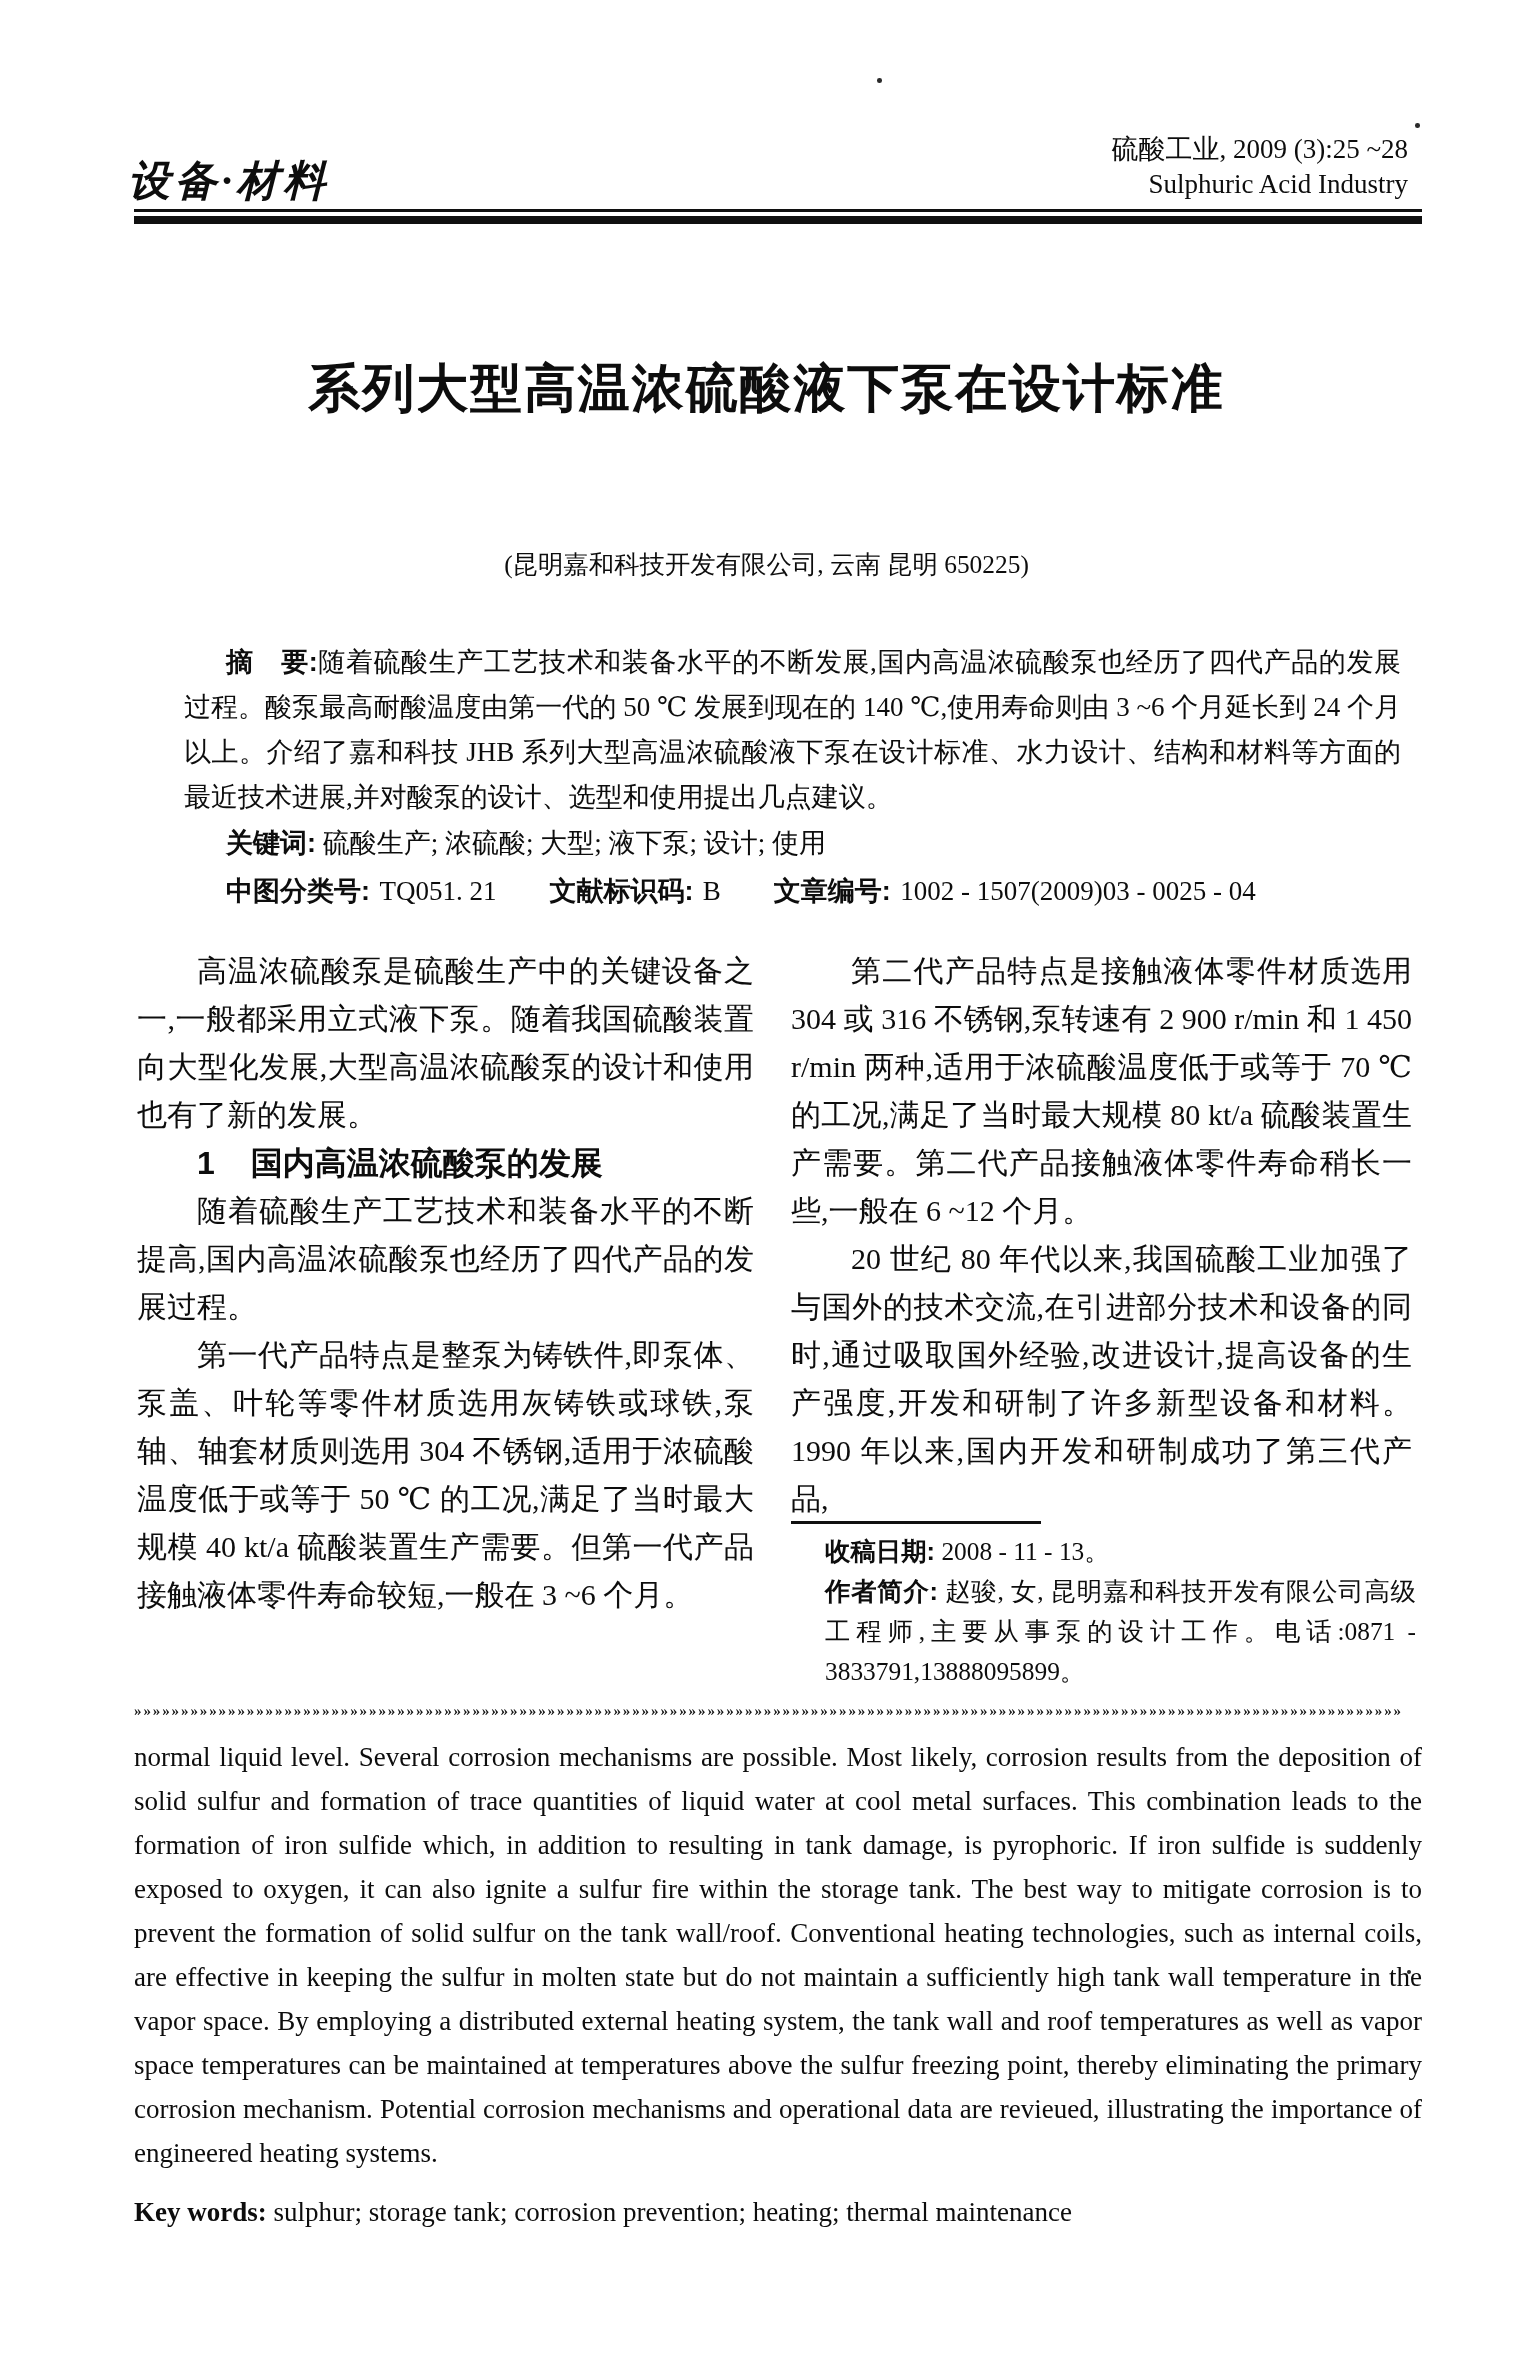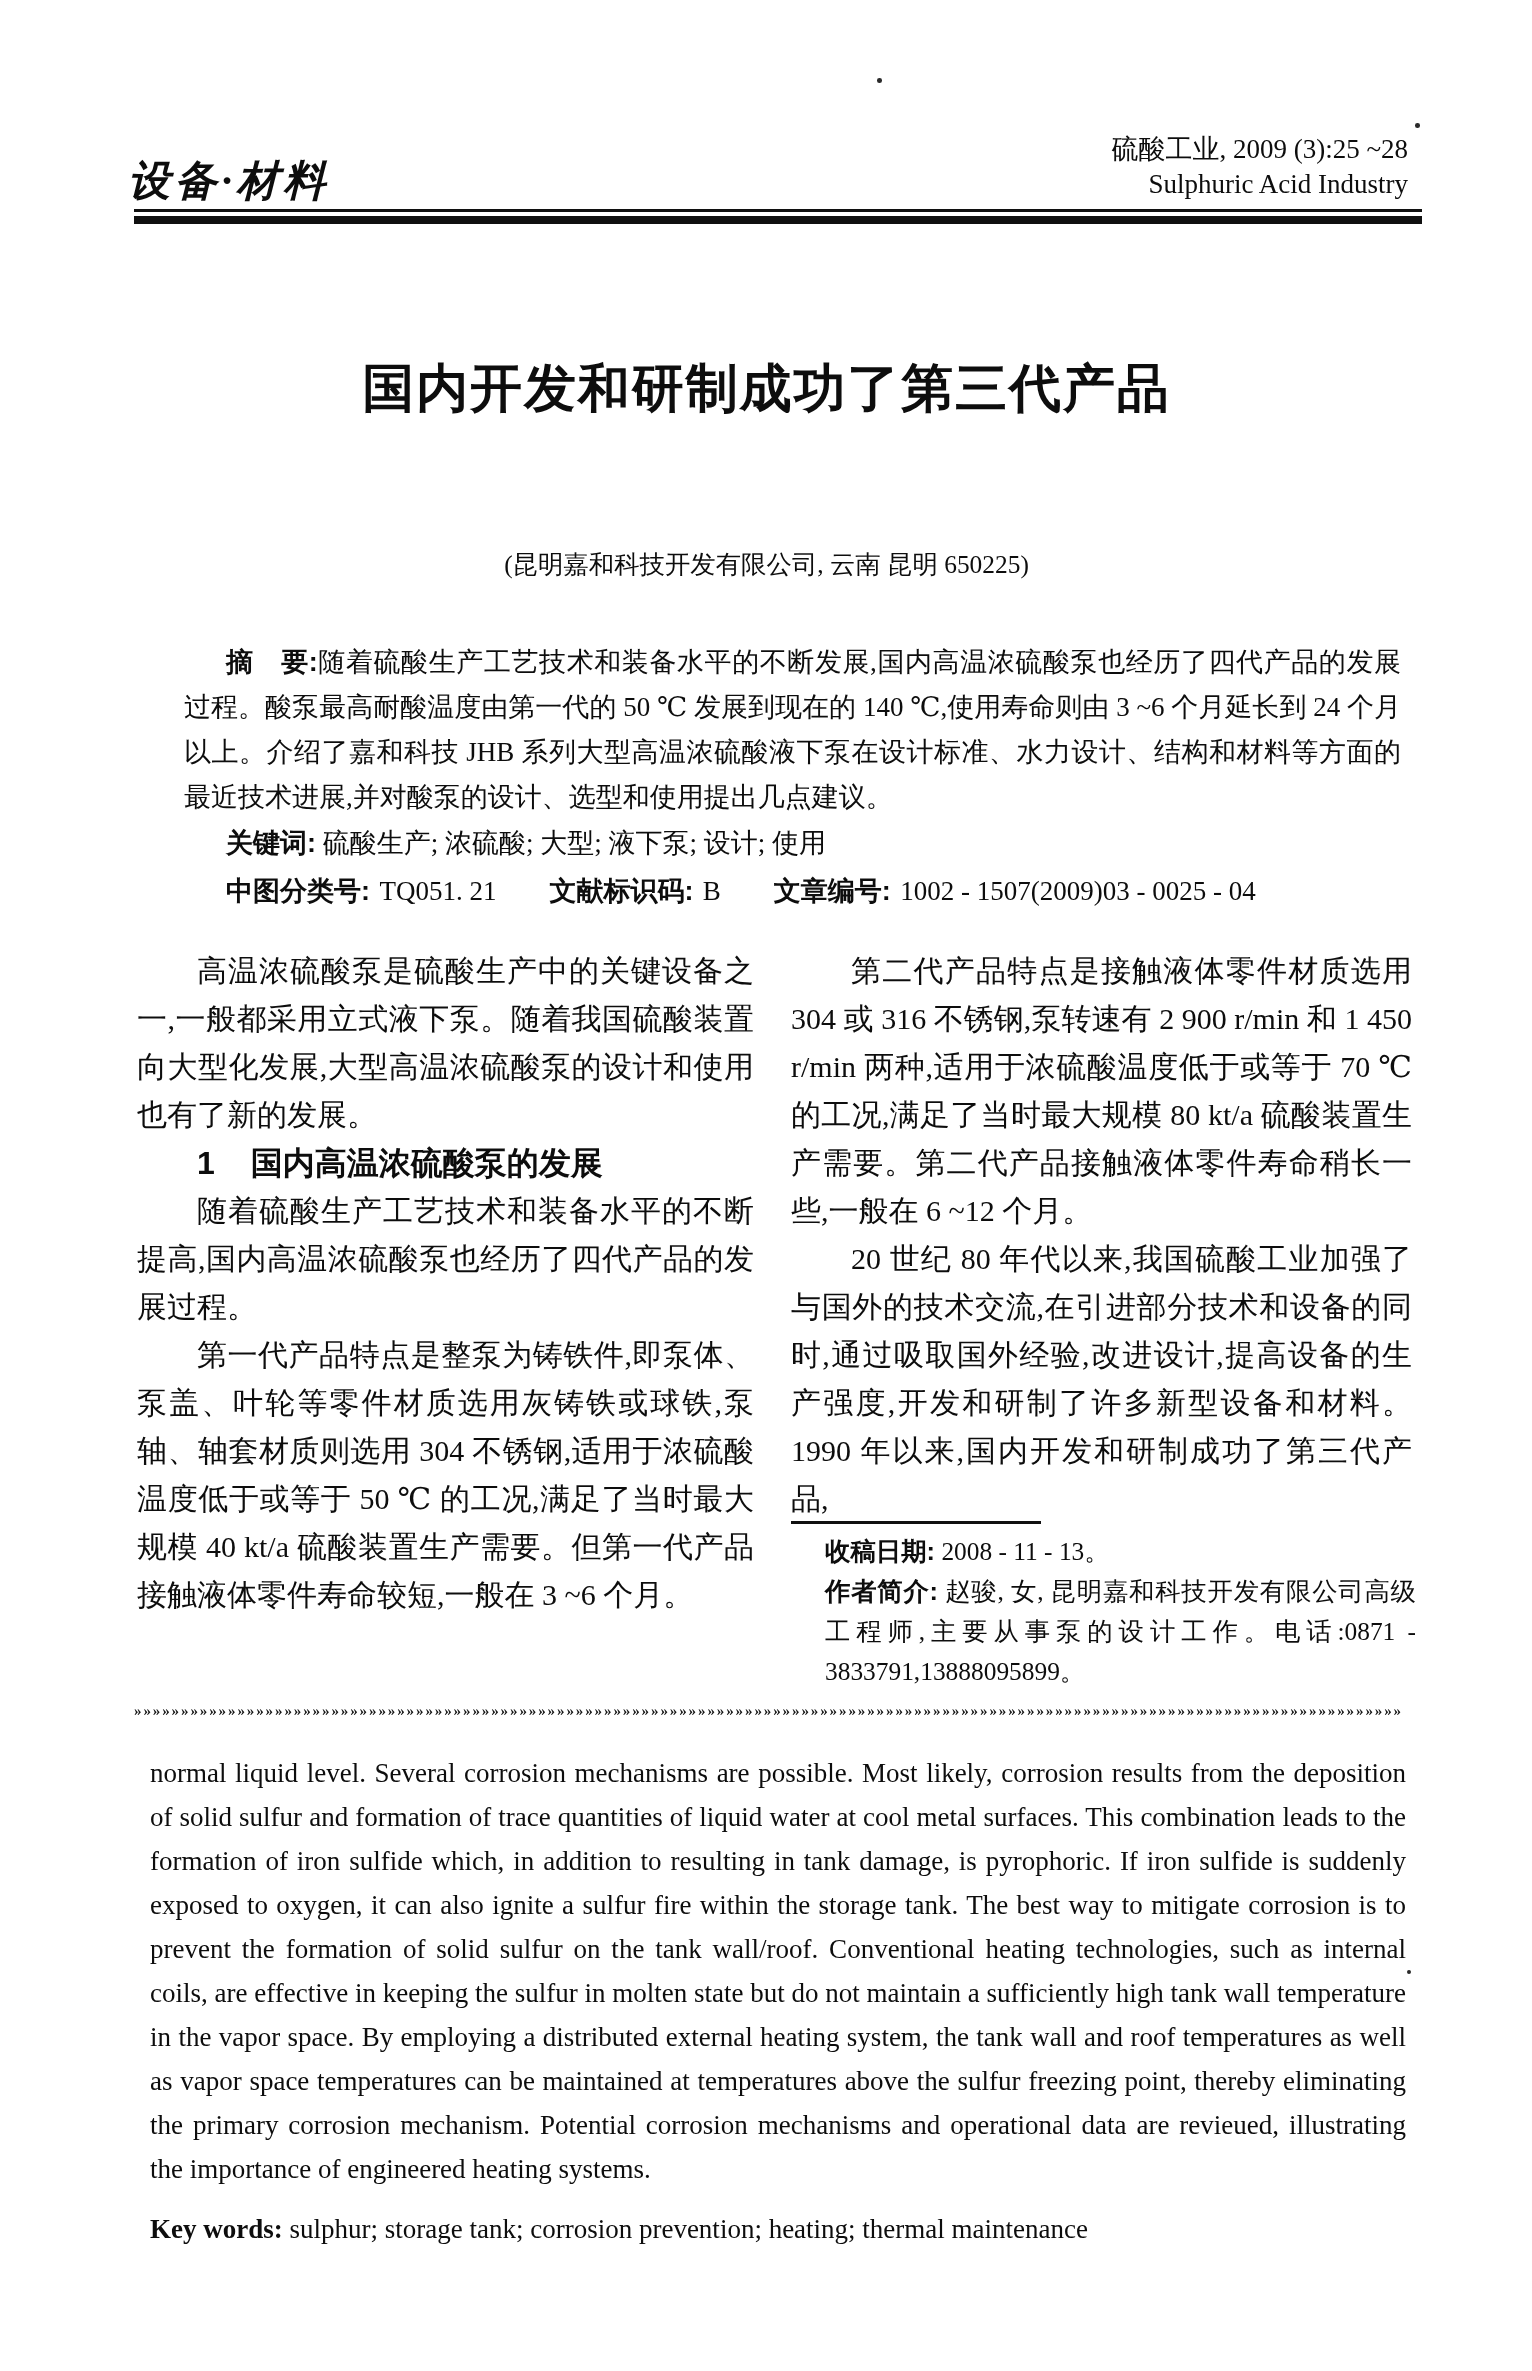--- a/index.html
+++ b/index.html
@@ -83,41 +83,41 @@
     position:absolute; left:134px; top:1703px; width:1288px; height:26px;
     overflow:hidden; white-space:nowrap;
     font-size:15px; font-weight:bold; letter-spacing:1.9px; color:#151515;
   }
 
   
   .english {
     position:absolute; left:134px; top:1735px; width:1288px;
     font-size:27px; line-height:44px; text-align:justify;
   }
-  .english p { margin:16px; }
+  .english p { margin:0; }
   .english .kw { margin-top:15px; }
   .kw-label { font-weight:bold; }
 </style>
 </head>
 <body>
 
 <div class="page">
 
   <div class="brand">设备·材料</div>
   <div class="issue-block">
     <div>硫酸工业, 2009 (3):25 ~28</div>
     <div class="issue-en">Sulphuric Acid Industry</div>
   </div>
   <div class="rule rule-thin"></div>
   <div class="rule rule-thick"></div>
   <div class="speck" style="left:877px; top:78px; width:4.7px; height:4.7px;"></div>
   <div class="speck" style="left:1415px; top:123px; width:4.7px; height:4.7px;"></div>
   <div class="speck" style="left:1407px; top:1970px; width:3.8px; height:3.8px;"></div>
 
-  <div class="title">国内开发和研制成功了第三代产品</div>
+  <div class="title">系列大型高温浓硫酸液下泵在设计标准</div>
   <div class="affiliation">(昆明嘉和科技开发有限公司, 云南 昆明 650225)</div>
 
   <div class="abstract"><span class="inline-label">摘　要:</span><span>随着硫酸生产工艺技术和装备水平的不断发展,国内高温浓硫酸泵也经历了四代产品的发展过程。酸泵最高耐酸温度由第一代的 50 ℃ 发展到现在的 140 ℃,使用寿命则由 3 ~6 个月延长到 24 个月以上。介绍了嘉和科技 JHB 系列大型高温浓硫酸液下泵在设计标准、水力设计、结构和材料等方面的最近技术进展,并对酸泵的设计、选型和使用提出几点建议。</span></div>
 
   <div class="keywords-line"><span class="inline-label">关键词:</span> <span>硫酸生产; 浓硫酸; 大型; 液下泵; 设计; 使用</span></div>
 
   <div class="meta-line"><span class="inline-label">中图分类号:</span><span class="meta-val">TQ051. 21</span><span class="inline-label meta-gap">文献标识码:</span><span class="meta-val">B</span><span class="inline-label meta-gap">文章编号:</span><span class="meta-val">1002 - 1507(2009)03 - 0025 - 04</span></div>
 
   <div class="col col-left">
     <p>高温浓硫酸泵是硫酸生产中的关键设备之一,一般都采用立式液下泵。随着我国硫酸装置向大型化发展,大型高温浓硫酸泵的设计和使用也有了新的发展。</p>

